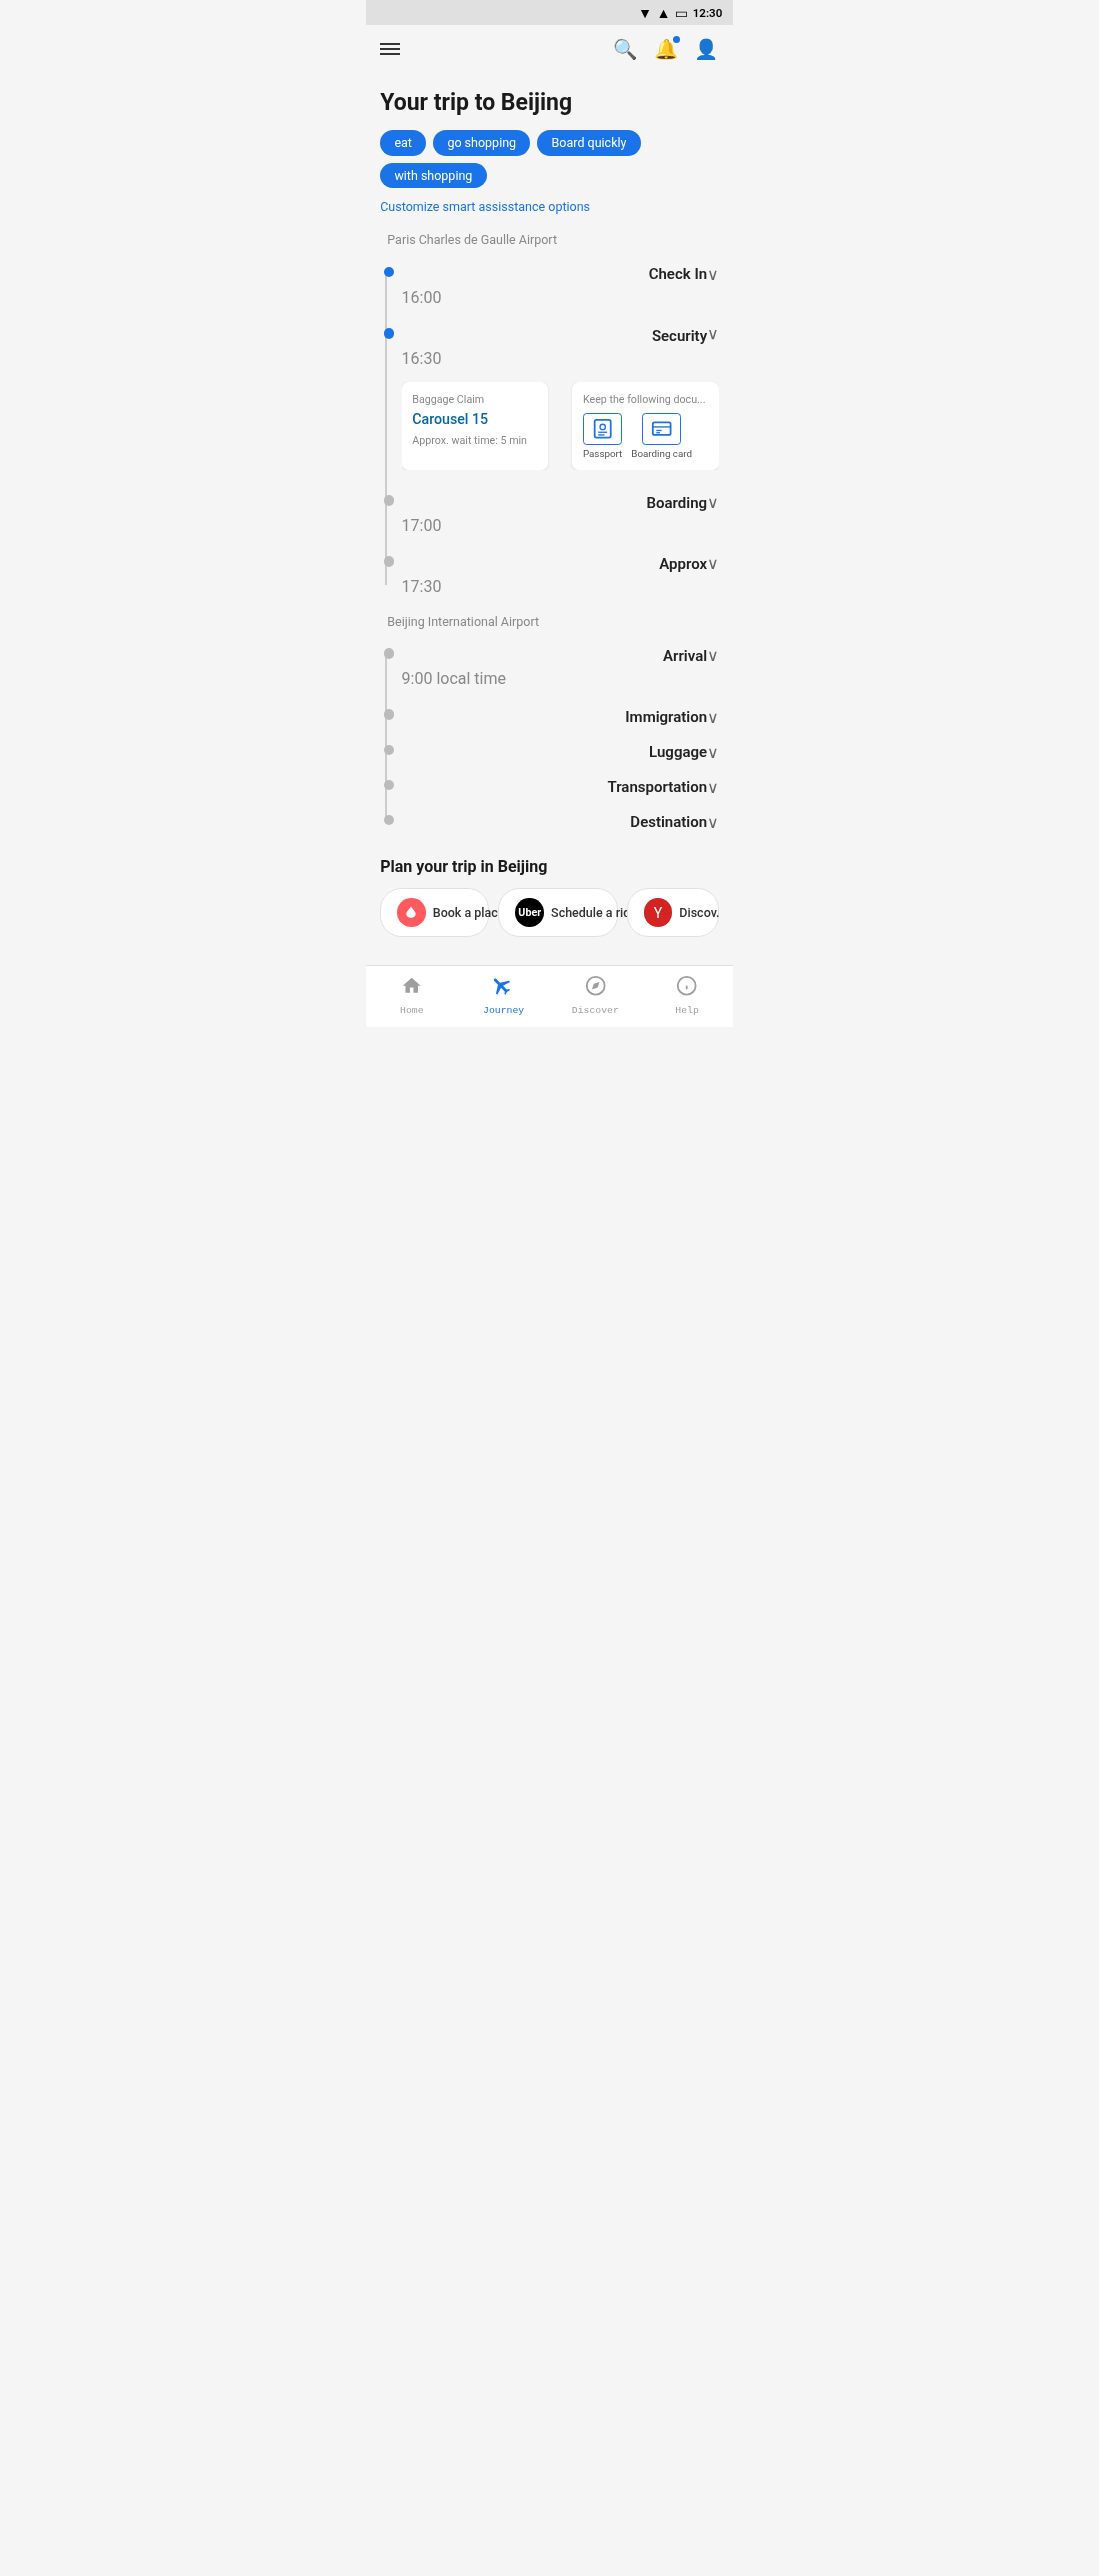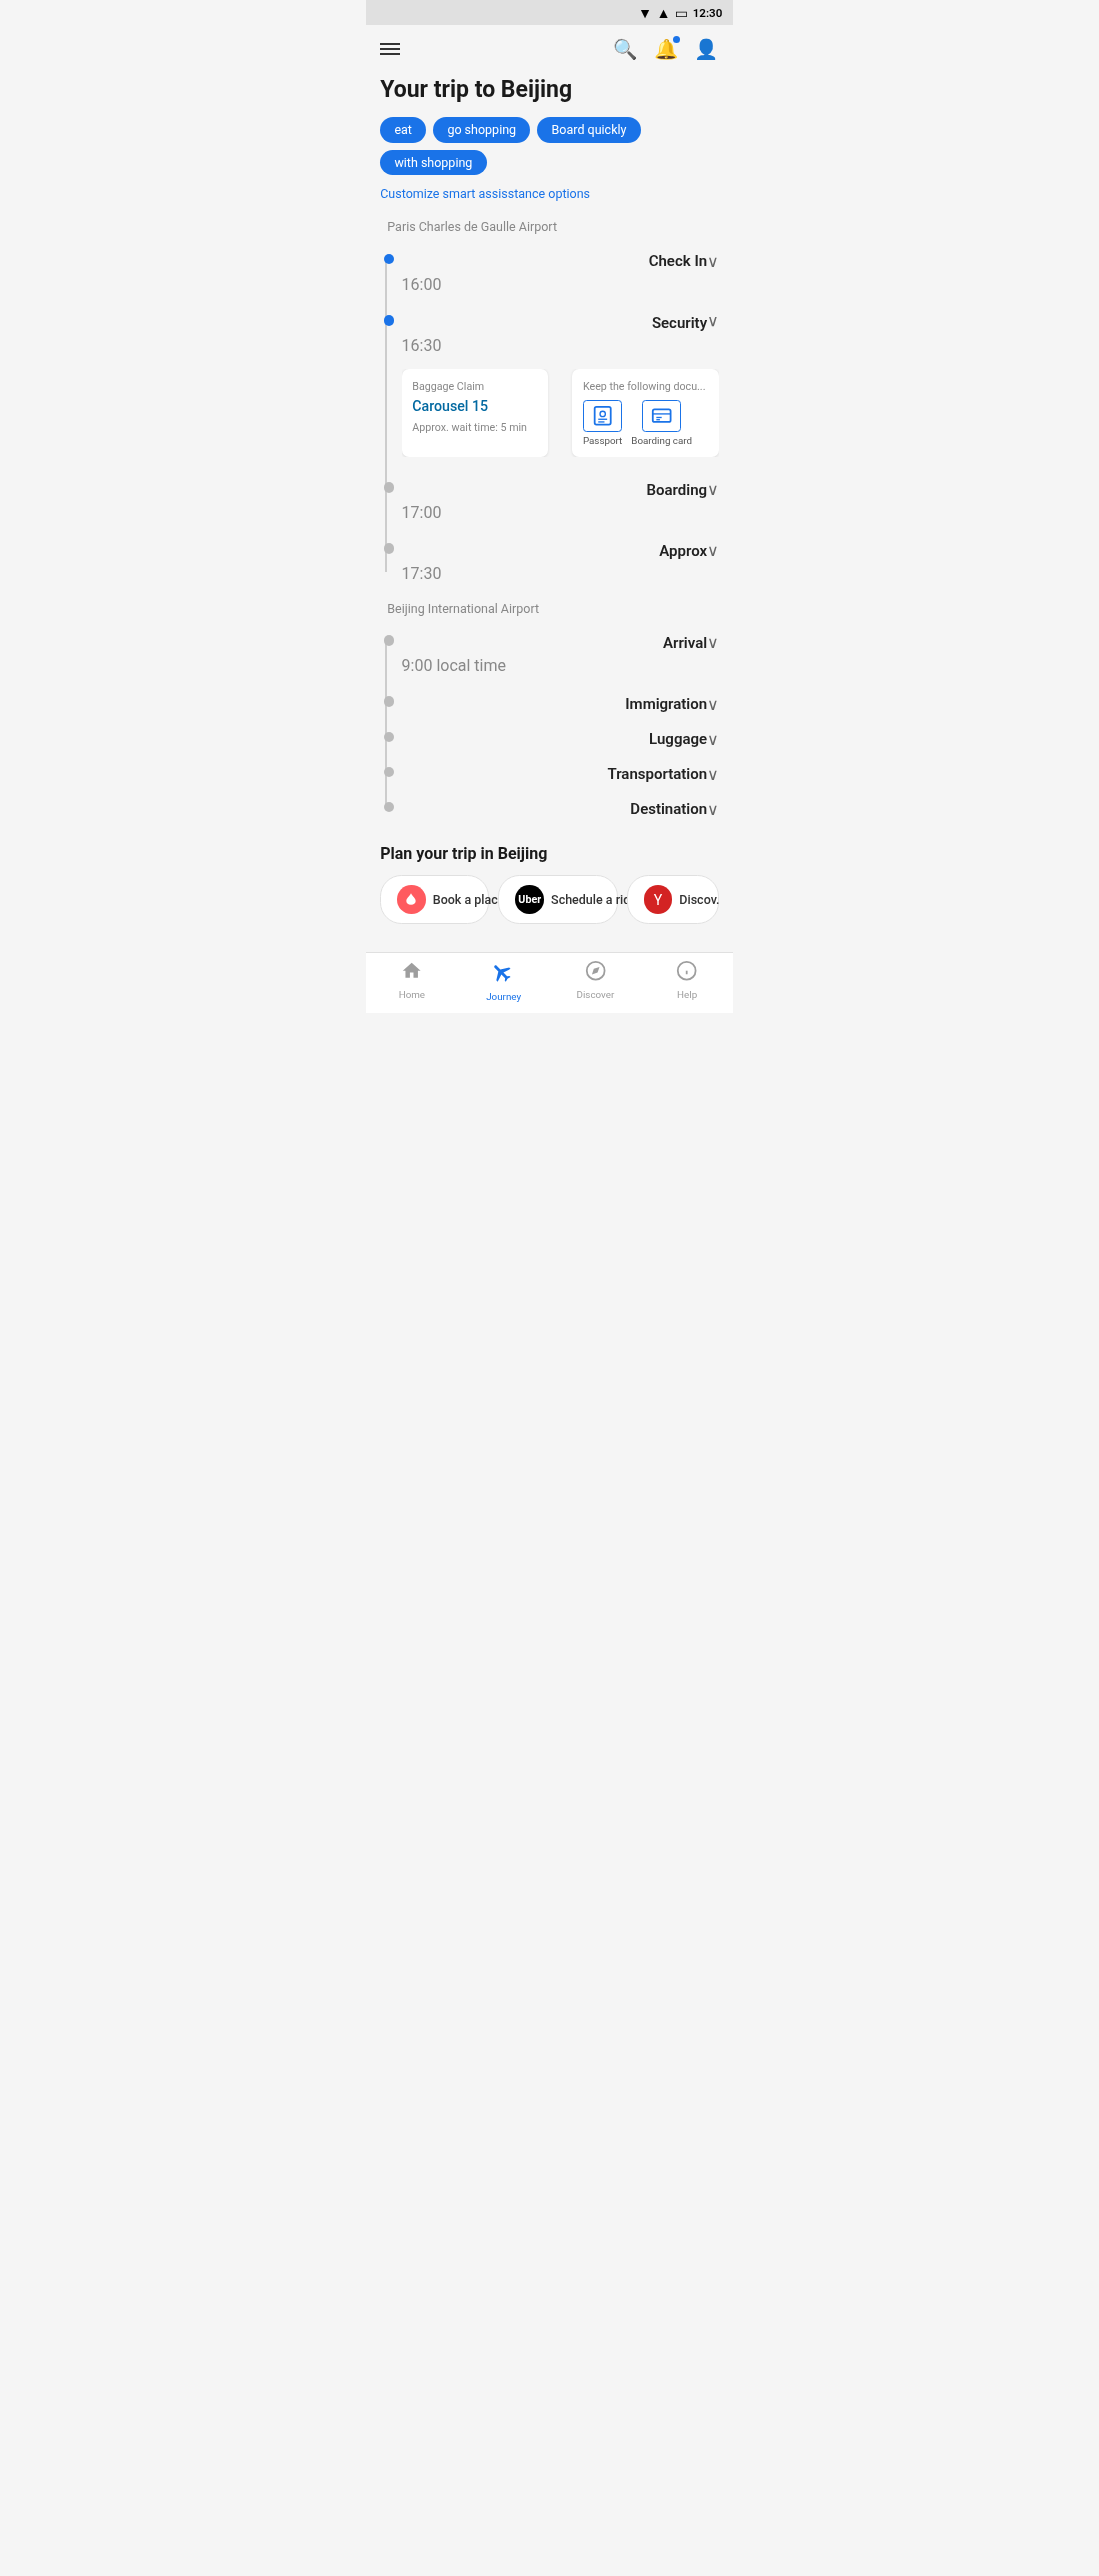--- a/index.html
+++ b/index.html
@@ -63,21 +63,21 @@
     .page-content {
       background: #f5f5f5;
       padding: 0 14.2px 14.2px;
     }
 
     .page-title {
       font-size: 23px;
       font-weight: 700;
       color: #1a1a1a;
       margin-bottom: 14.2px;
-      margin-top: 3px;
+      margin-top: 16px;
     }
 
     
     .tags-row {
       display: flex;
       flex-wrap: wrap;
       gap: 7.1px;
       margin-bottom: 10.7px;
     }
     .tag-pill {
@@ -222,24 +222,25 @@
       color: #333;
       font-weight: 500;
     }
 
     
     .bottom-nav {
       background: #fff;
       border-top: 0.9px solid #e0e0e0;
       display: flex;
       justify-content: space-around;
-      align-items: flex-start;
+      align-items: flex-end;
       padding: 7.1px 0 10.7px;
       position: sticky;
       bottom: 0;
+      font-family: Liberation Mono, monospace;
     }
     .nav-item {
       display: flex;
       flex-direction: column;
       align-items: center;
       gap: 2.7px;
       cursor: pointer;
       min-width: 53px;
     }
     .nav-icon { font-size: 21.4px; color: #9e9e9e; }

